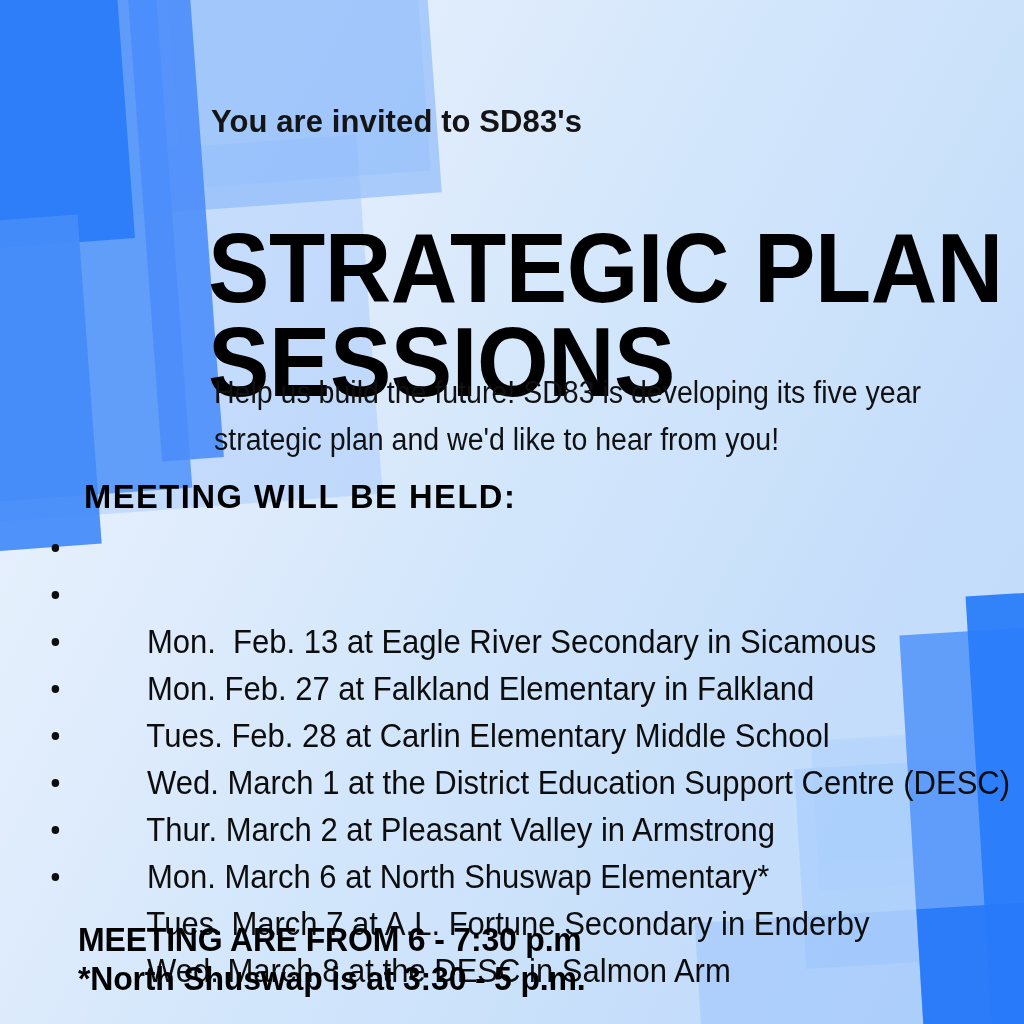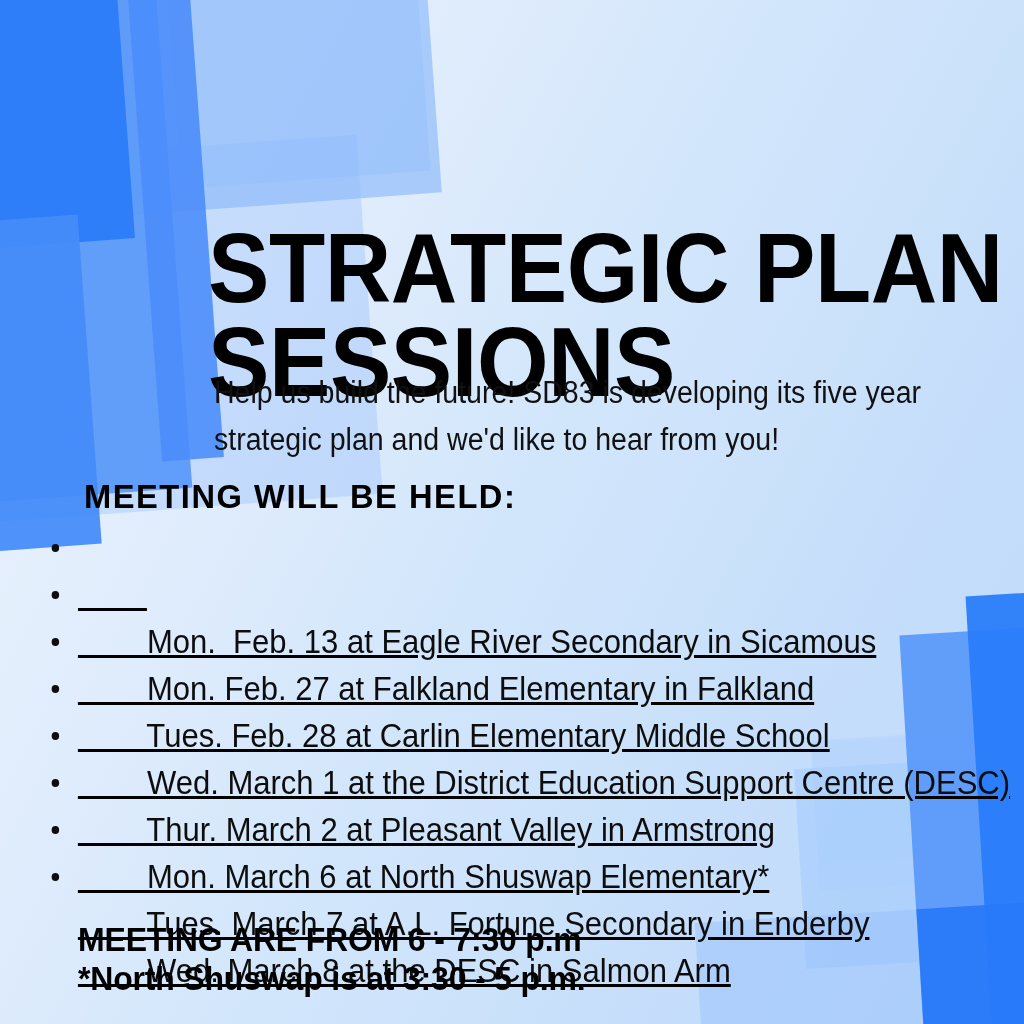--- a/index.html
+++ b/index.html
@@ -188,21 +188,20 @@
   }
 
   .meeting-list {
     position: absolute;
     left: 46px;
     top: 524px;
     width: 930px;
     margin: 0;
     padding: 0;
     list-style: none;
-    text-decoration: underline;
   }
   .meeting-list li {
     position: relative;
     height: 47px;
     line-height: 47px;
     padding-left: 34px;
     font-size: 33px;
     font-weight: 400;
     color: #0d0d0d;
     white-space: pre;
@@ -251,20 +250,21 @@
   <div class="shape br-pale-c"></div>
   <div class="shape br-pale-a"></div>
   <div class="shape br-pale-b"></div>
   <div class="shape br-soft"></div>
   <div class="shape br-mid"></div>
   <div class="shape br-deep"></div>
   <div class="shape br-deep2"></div>
 
   <div class="content">
 
+    <div class="eyebrow">You are invited to SD83's</div>
 
     <h1 class="headline">
       <span class="ln">STRATEGIC PLAN</span>
       <span class="ln">SESSIONS</span>
     </h1>
 
     <div class="subtitle">
       <span class="ln">Help us build the future! SD83 is developing its five year</span>
       <span class="ln">strategic plan and we'd like to hear from you!</span>
     </div>

